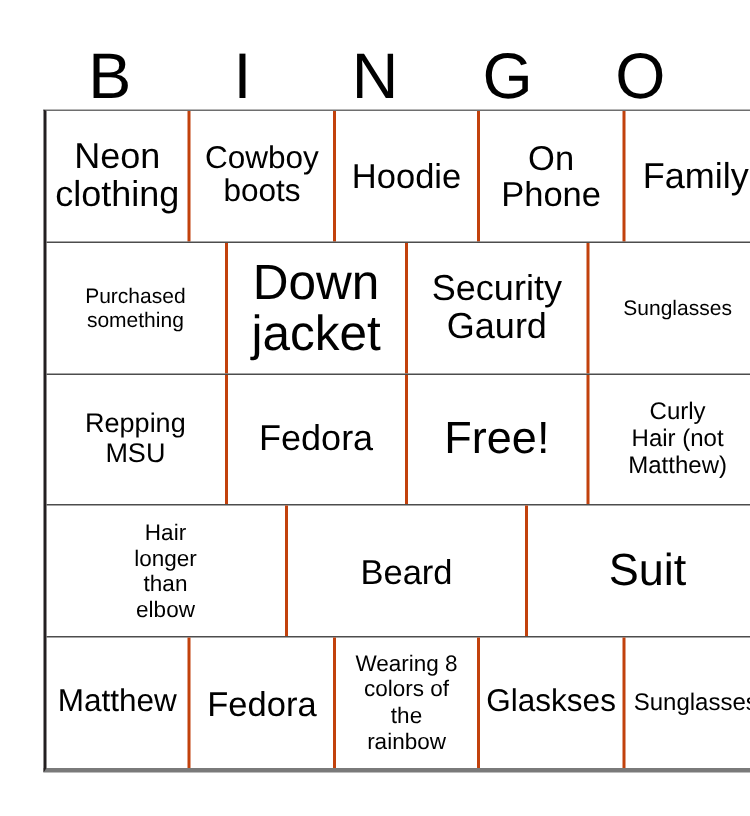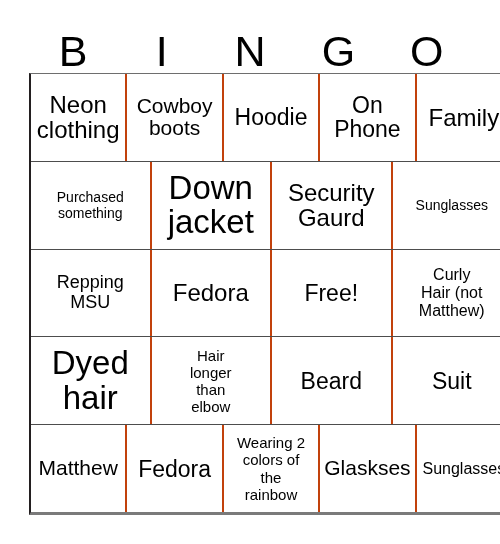--- a/index.html
+++ b/index.html
@@ -88,21 +88,21 @@
   }
 
   
   .fs-xs  { font-size: 14px; line-height: 1.18; }
   .fs-sm  { font-size: 15px; line-height: 1.14; }
   .fs-smp { font-size: 16px; line-height: 1.12; }
   .fs-md  { font-size: 18px; line-height: 1.10; }
   .fs-lg  { font-size: 21px; line-height: 1.08; }
   .fs-xl  { font-size: 24px; line-height: 1.06; }
   .fs-2xl { font-size: 23px; line-height: 1.05; }
-  .fs-3xl { font-size: 23px; line-height: 1.05; }
+  .fs-3xl { font-size: 30px; line-height: 1.05; }
   .fs-4xl { font-size: 33px; line-height: 1.04; }
 </style>
 </head>
 <body>
 
 <div class="card">
 
   <div class="header-row">
     <div class="header-cell">B</div>
     <div class="header-cell">I</div>
@@ -161,45 +161,41 @@
           <span class="cell-text fs-3xl">Free!</span>
         </div>
         <div class="cell">
           <span class="cell-text fs-smp">Curly
 Hair (not
 Matthew)</span>
         </div>
       </div>
       <div class="grid-row">
         <div class="cell">
-          <span class="cell-text fs-4xl">Dyed
-hair</span>
-        </div>
-        <div class="cell">
           <span class="cell-text fs-sm">Hair
 longer
 than
 elbow</span>
         </div>
         <div class="cell">
           <span class="cell-text fs-2xl">Beard</span>
         </div>
         <div class="cell">
           <span class="cell-text fs-3xl">Suit</span>
         </div>
       </div>
       <div class="grid-row">
         <div class="cell">
           <span class="cell-text fs-lg">Matthew</span>
         </div>
         <div class="cell">
           <span class="cell-text fs-2xl">Fedora</span>
         </div>
         <div class="cell">
-          <span class="cell-text fs-sm">Wearing 2
+          <span class="cell-text fs-sm">Wearing 8
 colors of
 the
 rainbow</span>
         </div>
         <div class="cell">
           <span class="cell-text fs-lg">Glaskses</span>
         </div>
         <div class="cell">
           <span class="cell-text fs-smp">Sunglasses</span>
         </div>

